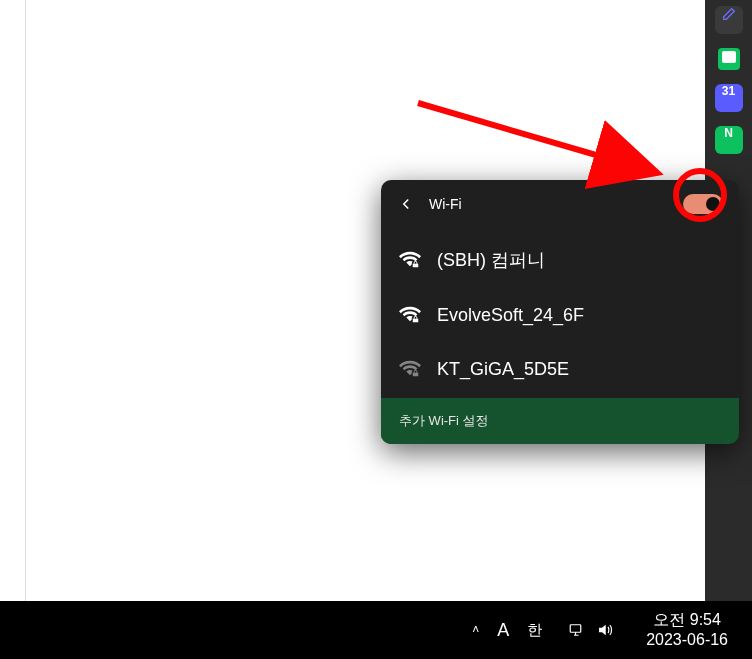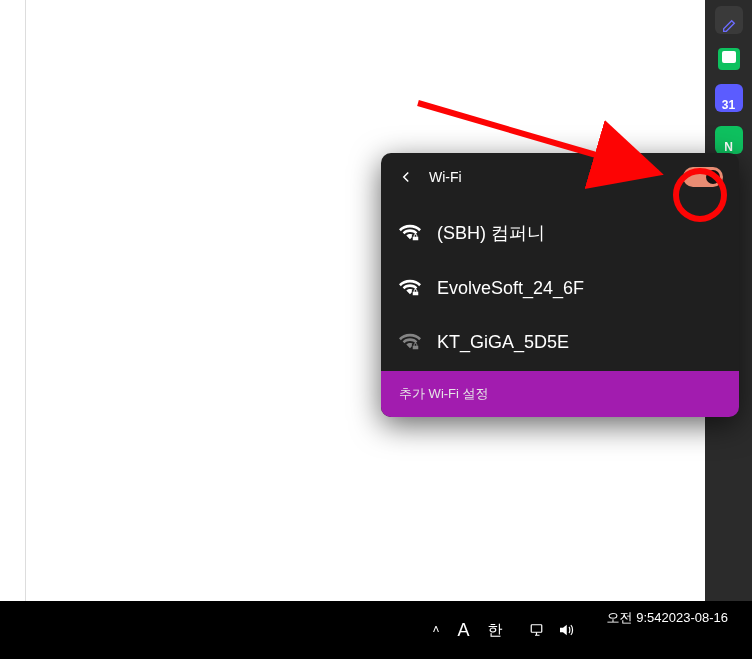--- a/index.html
+++ b/index.html
@@ -37,37 +37,37 @@
     align-items: center;
     gap: 14px;
     padding-top: 6px;
     box-sizing: border-box;
   }
   .side-icon {
     width: 28px;
     height: 28px;
     border-radius: 6px;
     display: flex;
-    align-items: flex-end;
+    align-items: flex-start;
     justify-content: center;
     font-size: 12px;
     font-weight: bold;
     color: #fff;
   }
   .side-edit { background: #3a3a3a; color: #6c6cff; }
   .side-n1   { background: #0ec15f; color:#fff; width:22px;height:22px;border-radius:4px; position:relative;}
   .side-n1::after{ content:""; position:absolute; inset:3px 4px 7px 4px; background:#fff; border-radius:2px;}
   .side-31   { background: #5b5cff; }
   .side-n2   { background: #0ec15f; }
 
   
   .wifi-panel {
     position: absolute;
     left: 381px;
-    top: 153px;
+    top: 180px;
     width: 358px;
     background: #1f1f1f;
     border-radius: 10px;
     overflow: hidden;
     box-shadow: 0 8px 30px rgba(0,0,0,0.6);
     color: #fff;
     font-size: 14px;
   }
   .wifi-header {
     display: flex;
@@ -114,21 +114,21 @@
     height: 22px;
     flex: 0 0 22px;
     position: relative;
   }
   .wifi-icon.dim { opacity: .45; }
   .wifi-name {
     font-size: 18px;
   }
 
   .wifi-more {
-    background: #a21caf;
+    background: #14532d;
     padding: 14px 18px;
     font-size: 13px;
     color: #e6e6e6;
   }
 
   
   .taskbar {
     position: absolute;
     left: 0;
     bottom: 0;
@@ -163,23 +163,23 @@
     display: flex;
     align-items: center;
     gap: 10px;
     padding: 4px 8px;
     border-radius: 4px;
   }
   .sys-svg { width:18px; height:18px; }
 
   .clock {
     display: flex;
-    flex-direction: row;
-    align-items: flex-start;
-    font-size: 13px;
+    flex-direction: column;
+    align-items: center;
+    font-size: 16px;
     line-height: 1.25;
     padding: 0 6px;
   }
 
   
   .red-circle {
     position: absolute;
     width: 54px;
     height: 54px;
     border: 6px solid #fd0404;
@@ -296,16 +296,16 @@
         <rect x="3" y="5" width="14" height="10" rx="1"></rect>
         <path d="M8 19h6M10 15v4"></path>
       </svg>
       <svg class="sys-svg" viewBox="0 0 24 24" fill="none" stroke="#fff" stroke-width="1.6">
         <path d="M4 9v6h4l5 4V5L8 9H4z" fill="#fff" stroke="none"></path>
         <path d="M16 8c1.5 1.5 1.5 6.5 0 8M18.5 5.5c3 3 3 10 0 13"></path>
       </svg>
     </div>
     <div class="tray-item clock">
       <span>오전 9:54</span>
-      <span>2023-08-16</span>
+      <span>2023-06-16</span>
     </div>
   </div>
 </div>
 
 </body></html>

